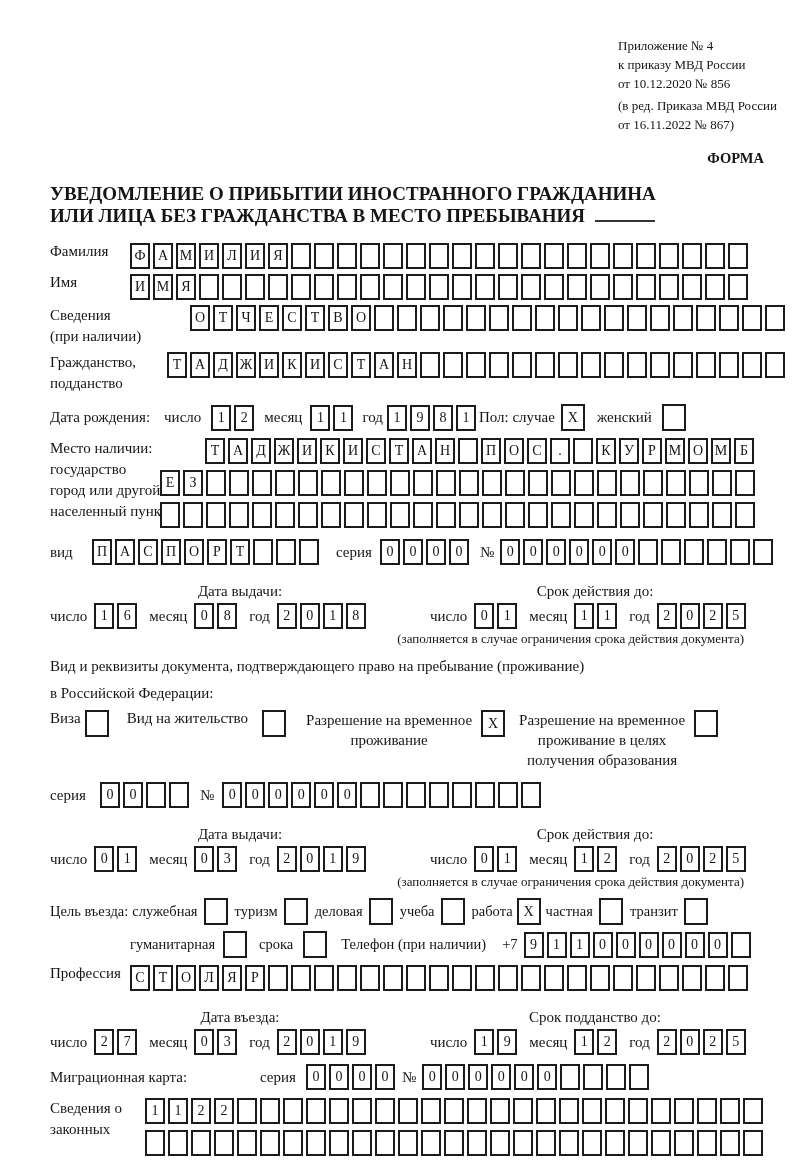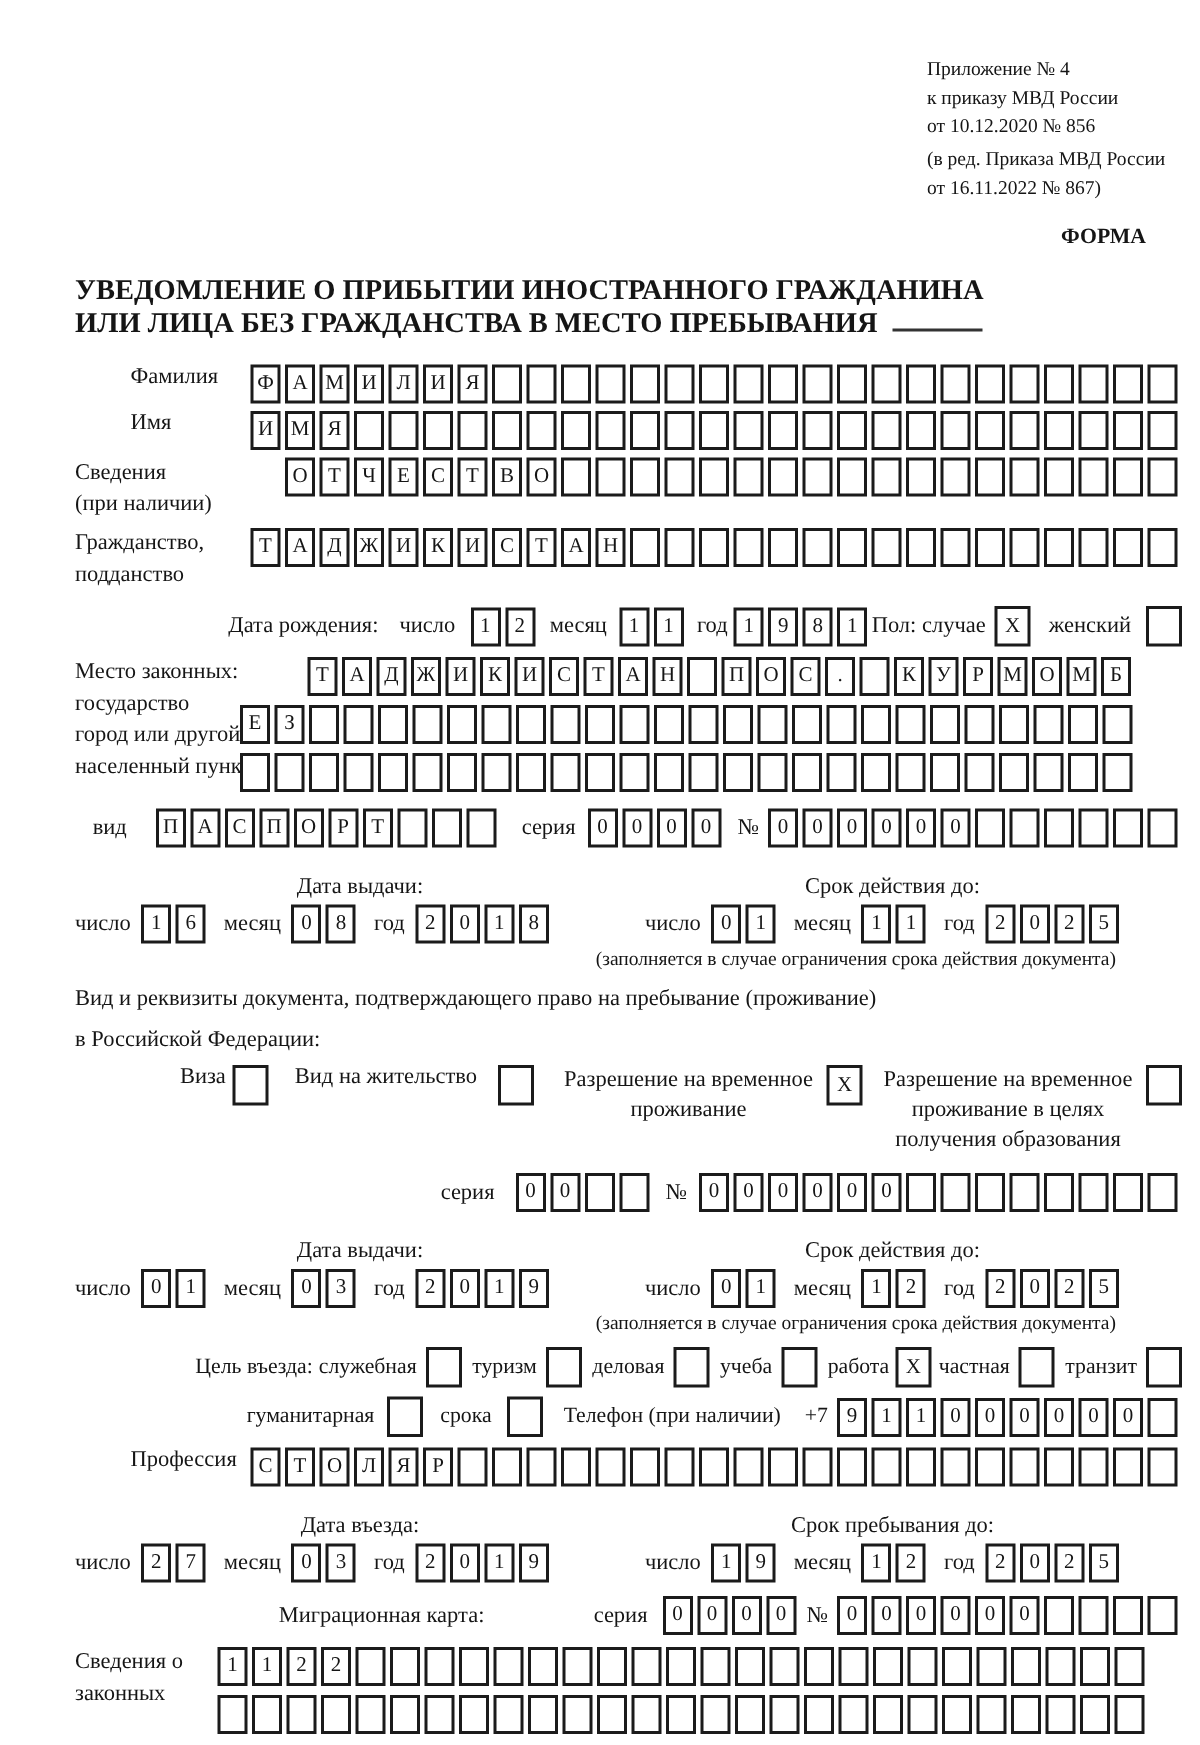--- a/index.html
+++ b/index.html
@@ -7,21 +7,21 @@
   .page{box-sizing:border-box;width:800px;padding:36px 12px 0 50px;}
   
   .annex{width:185px;margin-left:568px;font-size:13px;line-height:19px;}
   .annex .amend{margin-top:3px;}
   .form-label{text-align:right;font-weight:bold;font-size:14.5px;margin:16px 24px 0 0;}
   
   .title{margin-top:16px;text-align:left;font-weight:bold;font-size:19px;line-height:22px;}
   .title .uline{display:inline-block;width:60px;border-bottom:2px solid #333;height:14px;margin-left:10px;}
   .section1{margin-top:24px;text-align:center;font-weight:bold;font-size:13.6px;letter-spacing:.2px;}
   
-  .row{display:flex;align-items:flex-start;margin-top:5px;font-size:15px;justify-content:flex-end;}
+  .row{display:flex;align-items:flex-start;margin-top:5px;font-size:15px;}
   .row.center{align-items:center;}
   .lbl{white-space:nowrap;}
   .cellrow{display:flex;flex-wrap:nowrap;}
   .cell{box-sizing:border-box;width:20px;height:26px;border:2px solid #1b1b1b;margin-right:3px;display:inline-flex;align-items:center;justify-content:center;font-size:14px;background:#fff;}
   .cb .cell{width:24px;height:27px;margin-right:0;}
   
   .datecols{display:flex;margin-top:18px;font-size:15px;}
   .dc-a{width:380px;}
   .dc-b{width:330px;}
   .dc-title{text-align:center;margin-bottom:3px;}
@@ -222,21 +222,21 @@
         <span class="cell">X</span>
       </span>
     <span class="lbl" style="margin:0 10px 0 12px;">женский</span>
     <span class="cellrow cb">
         <span class="cell"></span>
       </span>
   </div>
 
   <div class="split">
     <div class="labels" style="width:110px;">
-      <div class="lbl">Место законных:</div>
+      <div class="lbl">Место наличии:</div>
       <div>государство</div>
       <div class="lbl">город или другой</div>
       <div class="lbl">населенный пункт</div>
     </div>
     <div class="boxcol">
       <div class="cellrow" style="margin-left:45px;">
           <span class="cell">Т</span>
           <span class="cell">А</span>
           <span class="cell">Д</span>
           <span class="cell">Ж</span>
@@ -623,21 +623,21 @@
         <span class="lbl">год</span>
         <span class="cellrow">
             <span class="cell">2</span>
             <span class="cell">0</span>
             <span class="cell">1</span>
             <span class="cell">9</span>
           </span>
       </div>
     </div>
     <div class="dc-b">
-      <div class="dc-title">Срок пребывания до:</div>
+      <div class="dc-title">Срок подданство до:</div>
       <div class="dc-row">
         <span class="lbl">число</span>
         <span class="cellrow">
             <span class="cell">1</span>
             <span class="cell">9</span>
           </span>
         <span class="lbl">месяц</span>
         <span class="cellrow">
             <span class="cell">1</span>
             <span class="cell">2</span>

